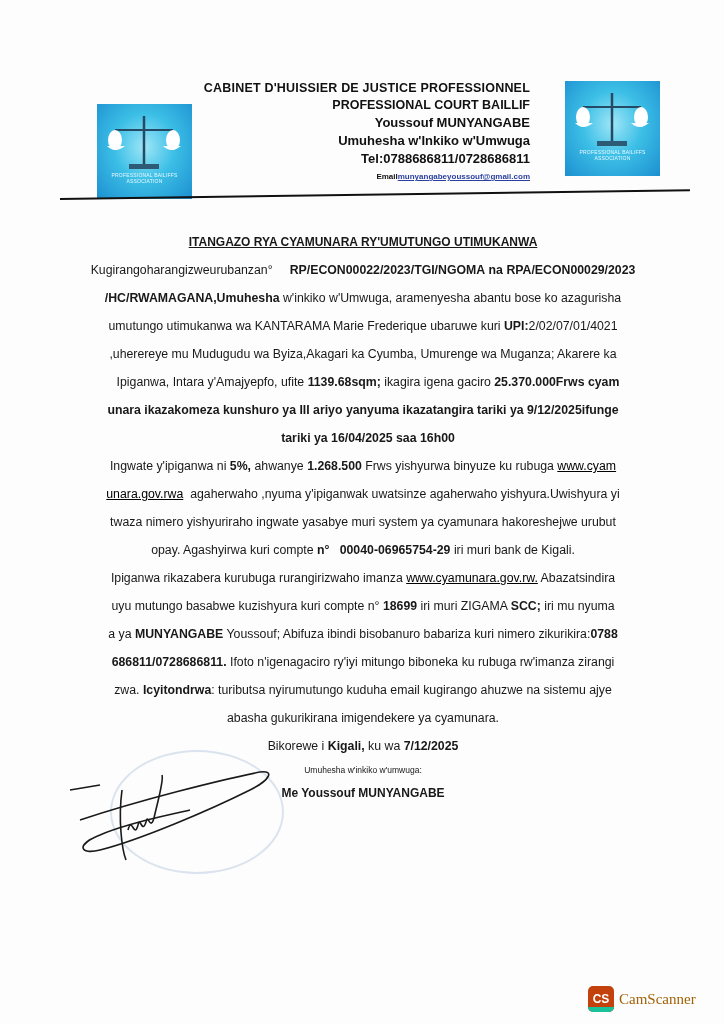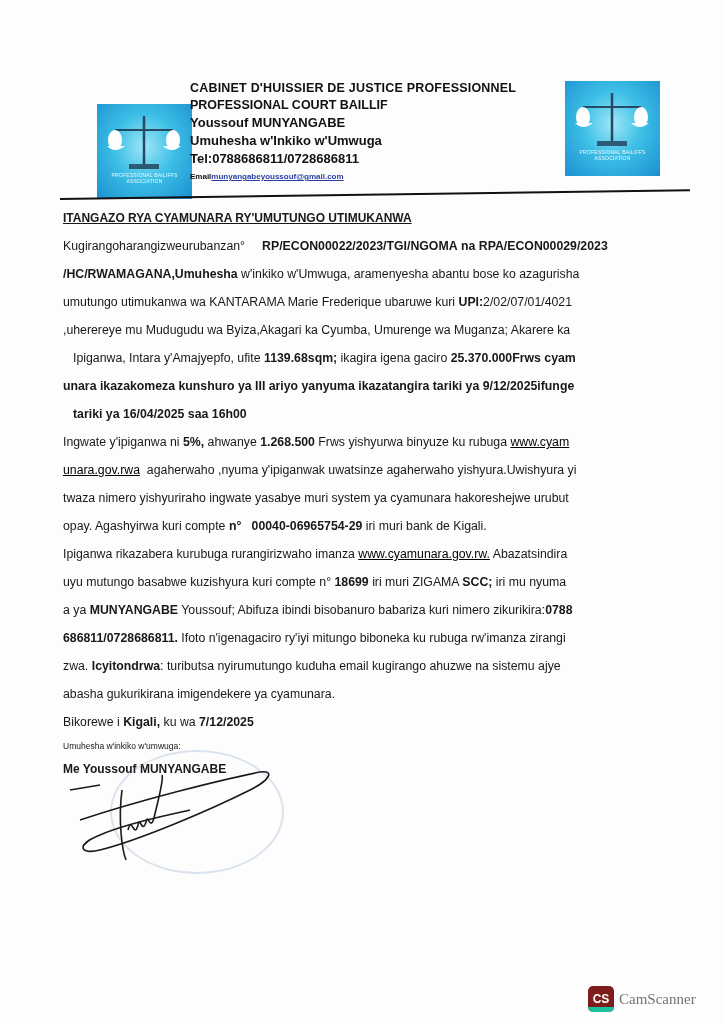--- a/index.html
+++ b/index.html
@@ -19,60 +19,60 @@
     .logo-left { left: 97px; top: 104px; }
     .logo-right { left: 565px; top: 81px; }
     .logo svg { position: absolute; left: 0; top: 0; }
     .logo-caption {
       position: absolute; left: 2px; right: 2px; top: 68px;
       font-size: 5px; color: #e8f7ff; text-align: center; line-height: 6px;
       letter-spacing: 0.2px;
     }
     .header-block {
       position: absolute; left: 190px; top: 80px; width: 340px;
-      text-align: left; font-weight: bold; color: #111;
+      text-align: right; font-weight: bold; color: #111;
     }
     .h1 { font-size: 12.5px; line-height: 17px; letter-spacing: 0.2px; }
     .h2 { font-size: 12.5px; line-height: 17px; }
     .h3 { font-size: 13px; line-height: 18px; }
     .h-email { font-size: 8px; line-height: 14px; margin-top: 2px; }
     .h-email a { color: #2a3fa0; text-decoration: underline; }
     .rule {
       position: absolute; left: 60px; top: 198px; width: 630px; height: 2px;
       background: #111; transform: rotate(-0.8deg); transform-origin: left center;
     }
     .body-text {
-      position: absolute; left: 63px; top: 208px; width: 600px;
-      font-size: 12.3px; line-height: 28px; color: #181818;
+      position: absolute; left: 63px; top: 232px; width: 600px;
+      font-size: 12.3px; line-height: 28px; color: #181818; text-align: center;
     }
     .body-text p { margin: 0; }
     .title { font-weight: bold; text-decoration: underline; font-size: 12px; line-height: 20px; margin-bottom: 4px !important; }
     b { font-weight: bold; }
     a.lnk { color: #000000; text-decoration: underline; }
     .indent { padding-left: 10px; }
     .small { font-size: 8.5px; line-height: 16px; margin-top: 2px !important; }
     .signer { font-weight: bold; font-size: 12px; margin-top: 6px !important; line-height: 18px; }
     .stamp {
       position: absolute; left: 110px; top: 750px; width: 170px; height: 120px;
       border: 2px solid rgba(120,150,200,0.25); border-radius: 50%;
     }
     .signature { position: absolute; left: 60px; top: 760px; }
     .camscanner {
       position: absolute; left: 588px; top: 986px; display: flex; align-items: center;
     }
     .cs-badge {
-      width: 26px; height: 26px; border-radius: 5px; background: #7f1d1d;
+      width: 26px; height: 26px; border-radius: 5px; background: #c2410c;
       color: #fff; font-weight: bold; font-size: 12px; display: flex;
       align-items: center; justify-content: center; position: relative; overflow: hidden;
       font-family: "Liberation Sans", sans-serif;
     }
     .cs-badge::after {
       content: ""; position: absolute; left: 0; right: 0; bottom: 0; height: 5px; background: #19c29a;
     }
-    .cs-name { font-family: "Liberation Serif", serif; font-size: 15px; margin-left: 5px; color: #737373; }
+    .cs-name { font-family: "Liberation Serif", serif; font-size: 15px; margin-left: 5px; color: #a16207; }
   </style>
 </head>
 <body>
 
 <div class="page">
 
   <div class="logo logo-left">
     <svg width="95" height="95">
       <line x1="47" y1="12" x2="47" y2="62" stroke="#244a66" stroke-width="2.5"></line>
       <line x1="18" y1="26" x2="76" y2="26" stroke="#244a66" stroke-width="2"></line>

